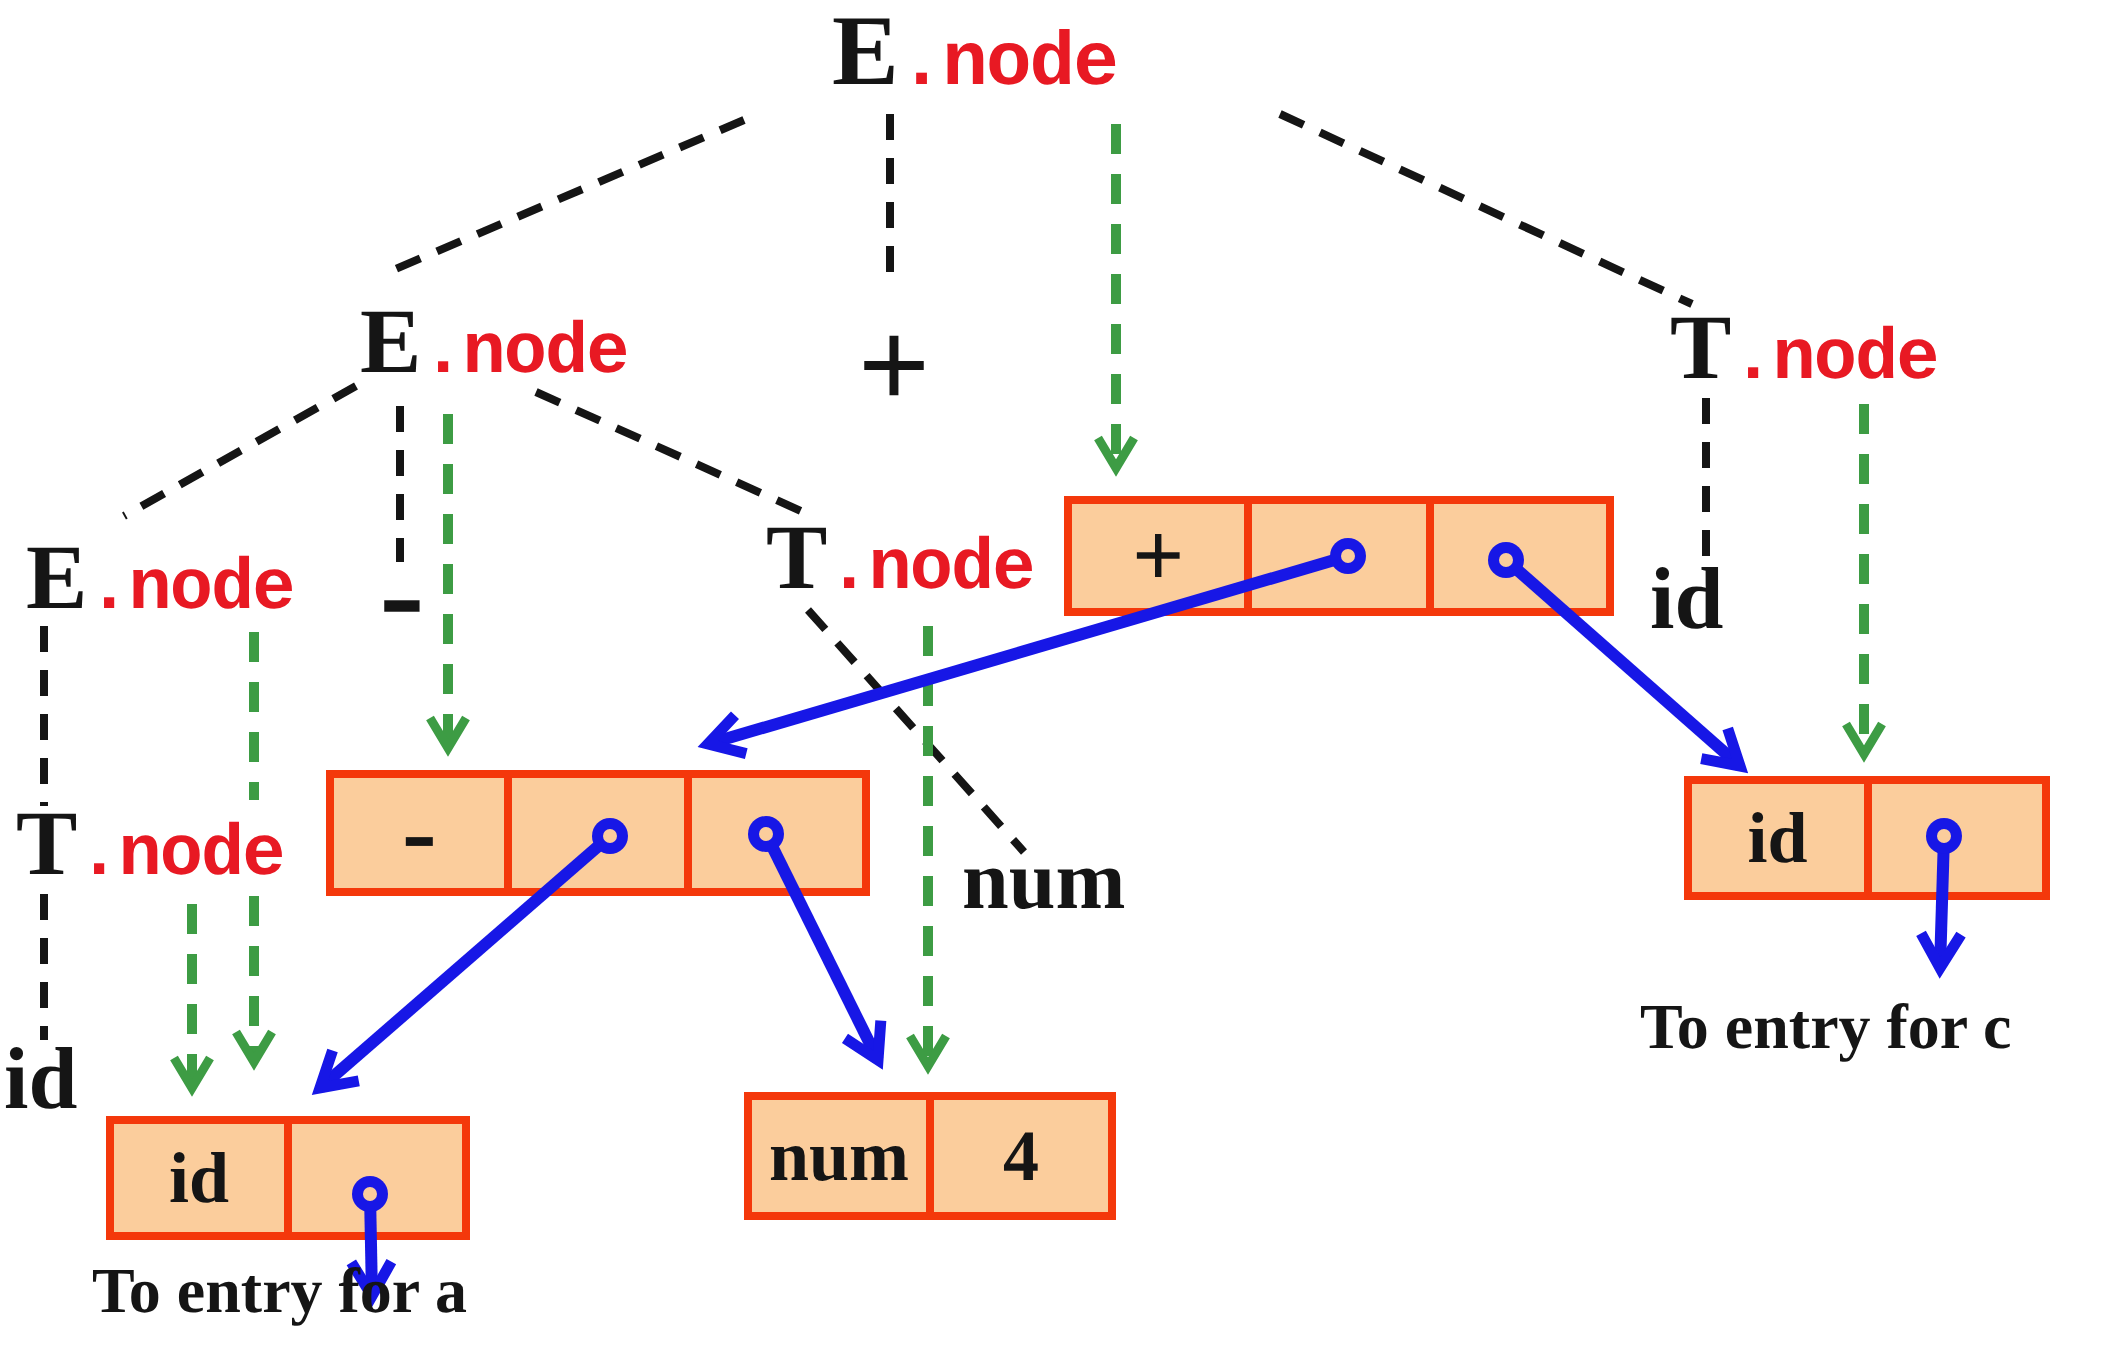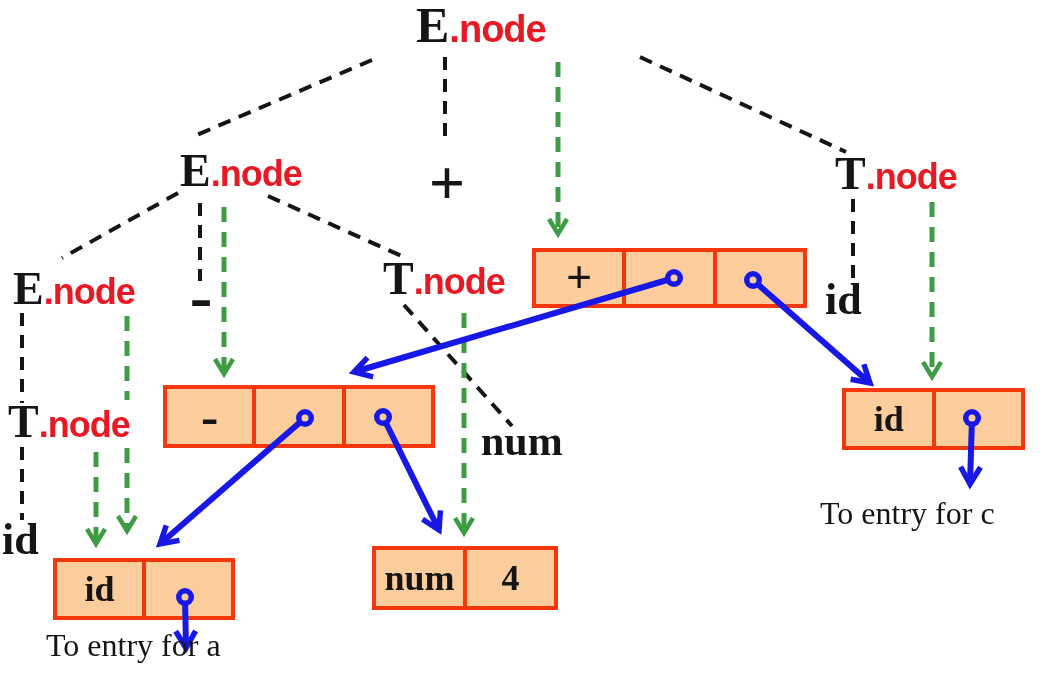--- a/index.html
+++ b/index.html
@@ -15,28 +15,28 @@
           background:var(--box_fill);border:4px solid var(--box_border);}
   .cell{flex:1;display:flex;align-items:center;justify-content:center;box-sizing:border-box;}
   .cell + .cell{border-left:4px solid var(--box_border);}
   .op-sm{font-size:36px;font-weight:bold;color:var(--ink);}
   .op-plus{font-size:46px;font-weight:bold;color:var(--ink);line-height:0;}
   .op-minus{font-size:52px;font-weight:bold;color:var(--ink);line-height:0;}
   
   .ntlabel{position:absolute;z-index:3;display:flex;align-items:baseline;
            white-space:nowrap;line-height:1;}
   .ntlabel .sym{font-weight:bold;color:var(--ink);font-size:46px;}
-  .ntlabel .attr{font-family:Liberation Sans, sans-serif;font-weight:bold;
+  .ntlabel .attr{font-family:Liberation Mono, monospace;font-weight:bold;
                  color:var(--red_text);font-size:36px;letter-spacing:-1px;}
   .ntlabel.big .sym{font-size:50px;}
   .ntlabel.big .attr{font-size:38px;}
   .term{position:absolute;z-index:3;color:var(--ink);font-weight:bold;
         line-height:1;white-space:nowrap;}
   .center{transform:translate(-50%,-50%);}
-  .anno{position:absolute;z-index:3;color:var(--ink);font-weight:normal;
+  .anno{position:absolute;z-index:3;color:var(--ink);font-weight:bold;
         font-size:32px;line-height:1;white-space:nowrap;}
   
   .k{stroke:var(--ink);stroke-width:4;fill:none;stroke-dasharray:13 9;}
   .g{stroke:var(--green);stroke-width:5;fill:none;stroke-dasharray:15 10;}
   .b{stroke:var(--blue);stroke-width:6;fill:none;}
   .dot-outer{fill:var(--blue);}
   .dot-inner{fill:var(--box_fill);}
   #gh path{stroke:var(--green);stroke-width:4.5;fill:none;}
   #bh path{stroke:var(--blue);stroke-width:5.5;fill:none;}
 </style>

